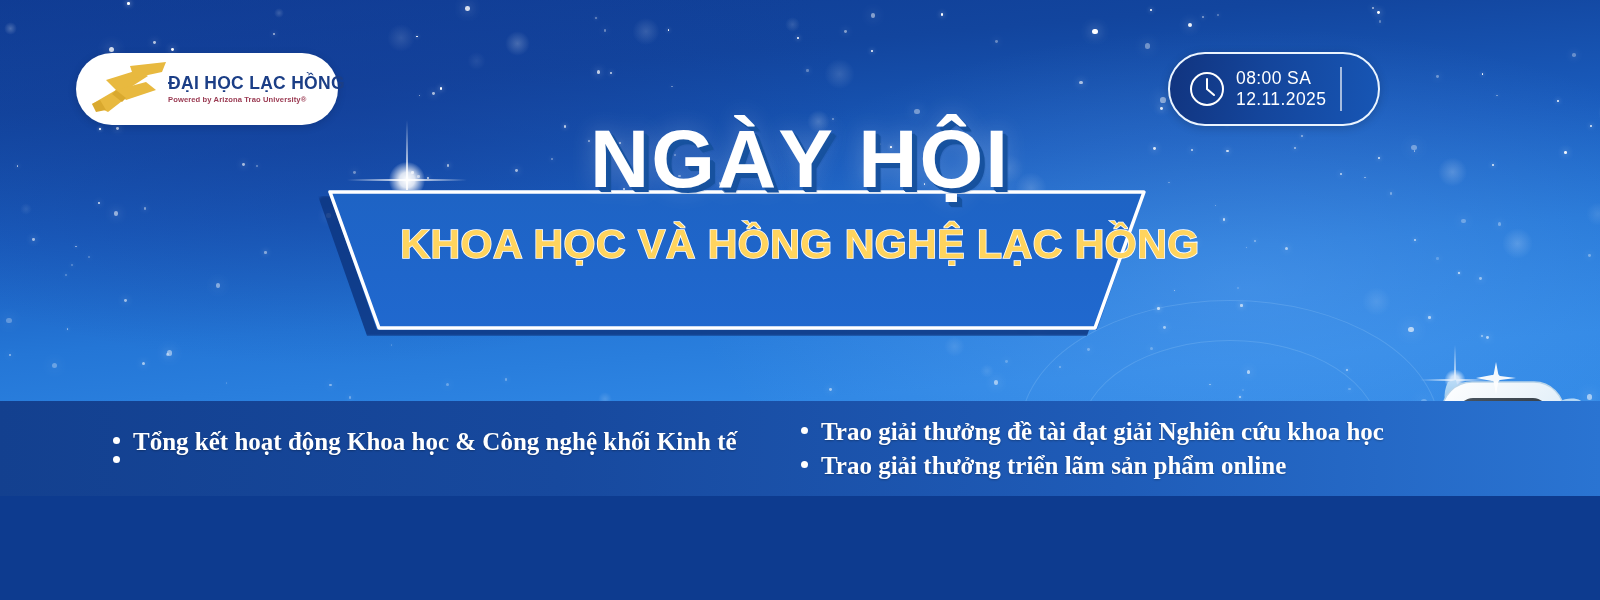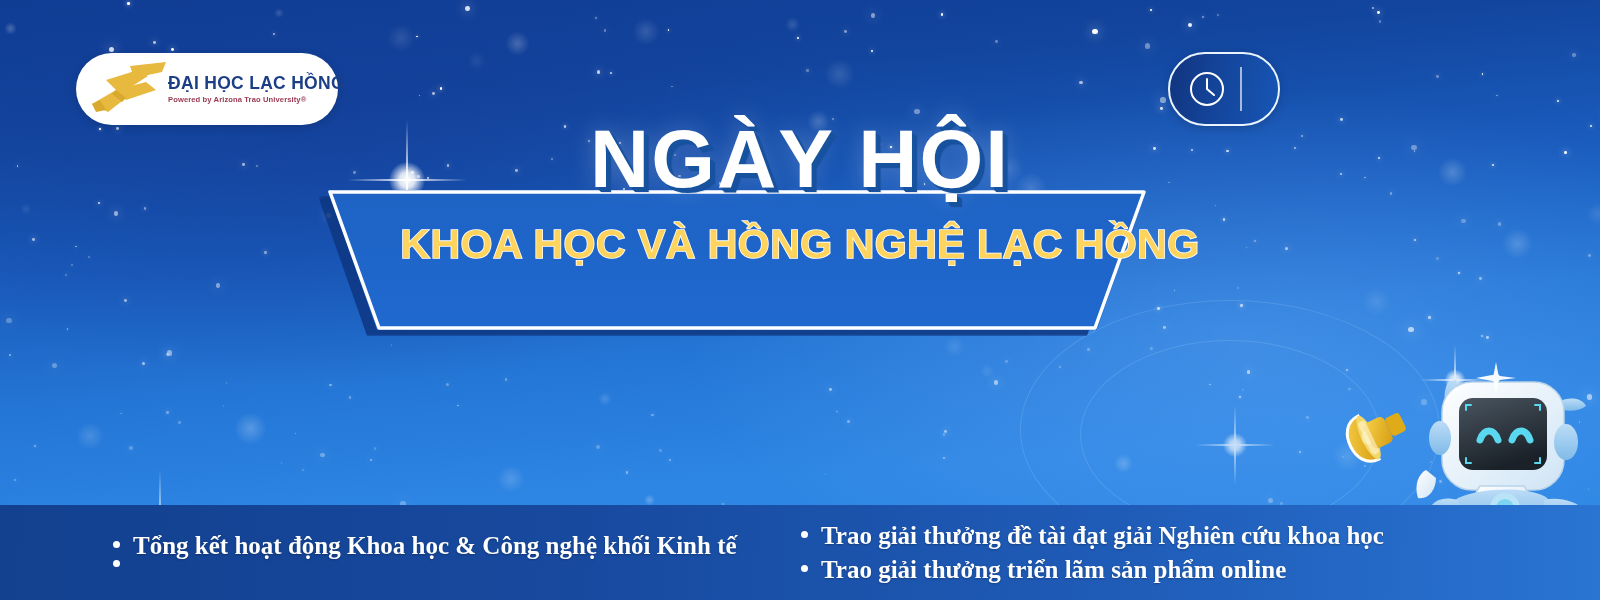--- a/index.html
+++ b/index.html
@@ -4,21 +4,21 @@
 <style>
   * { margin:0; padding:0; box-sizing:border-box; }
   html,body { width:1600px; height:600px; overflow:hidden; }
   body {
     font-family:"Liberation Sans", sans-serif;
     background:#0d3b8f;
   }
 
   .banner {
     position:relative;
-    width:1600px; height:600px;
+    width:1600px; height:496px;
     overflow:hidden;
     background:
       radial-gradient(ellipse 900px 420px at 78% 58%, rgba(120,185,255,.30), rgba(120,185,255,0) 62%),
       radial-gradient(ellipse 760px 380px at 20% 20%, rgba(20,60,150,.55), rgba(20,60,150,0) 70%),
       linear-gradient(175deg, #0f3c93 0%, #12459e 18%, #1a5cbd 38%, #2476d6 56%, #2e86e4 74%, #2f88e6 100%);
   }
 
   
   .stars, .bokeh, .flares { position:absolute; inset:0; pointer-events:none; }
 
@@ -459,20 +459,24 @@
       <div class="logo-sub">Powered by Arizona Trao University®</div>
     </div>
   </div>
 
   <div class="info-badge">
     <div class="info-seg">
       <svg width="38" height="38" viewBox="0 0 38 38">
         <circle cx="19" cy="19" r="16" fill="none" stroke="#fff" stroke-width="2"></circle>
         <path d="M19 9 L19 19 L26 25" fill="none" stroke="#fff" stroke-width="2" stroke-linecap="round"></path>
       </svg>
+      <div class="info-lines">
+        <span>08:00 SA</span>
+        <span>12.11.2025</span>
+      </div>
     </div>
     <div class="info-divider"></div>
   </div>
 
   <div class="title-wrap">
     <div class="trapezoid-shadow"></div>
     <div class="trapezoid"></div>
     <svg class="trap-outline" viewBox="0 0 838 152">
       <path d="M12 8 L826 8 L777 144 L61 144 Z" fill="none" stroke="#ffffff" stroke-width="3.5" stroke-linejoin="round"></path>
     </svg>

